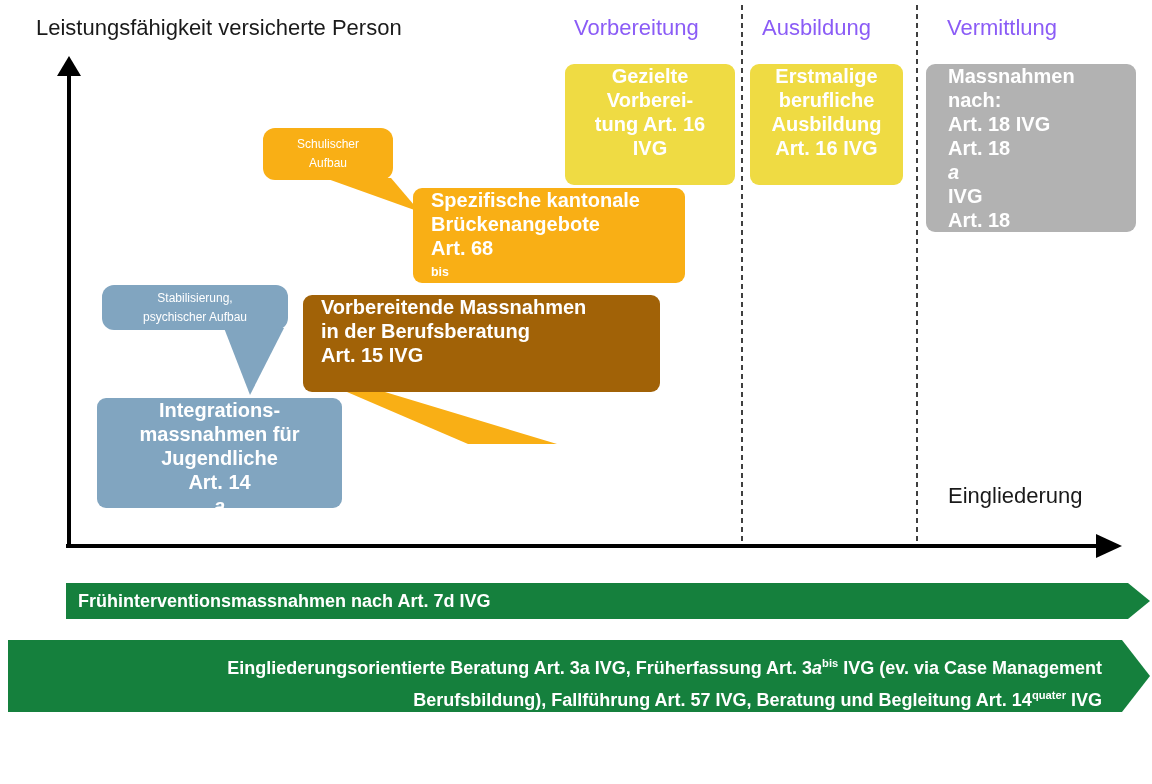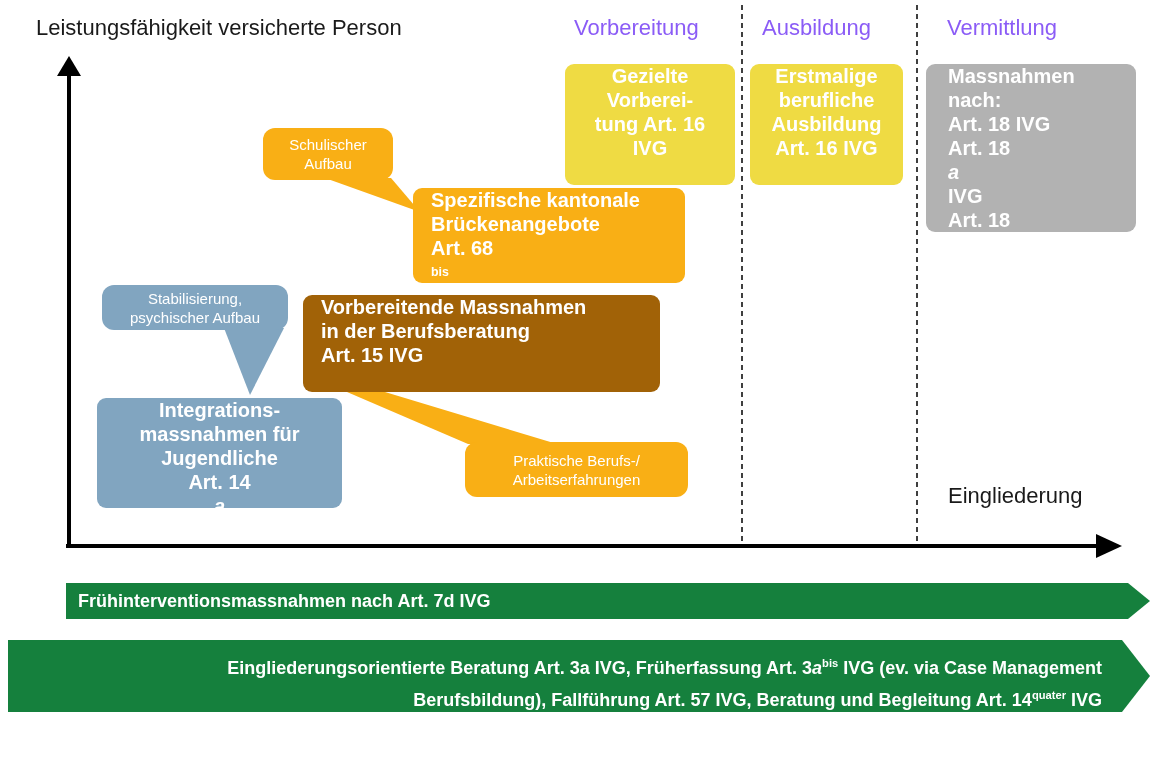--- a/index.html
+++ b/index.html
@@ -20,21 +20,21 @@
   
   .box{position:absolute;border-radius:9px;color:#fff;font-weight:bold;
     font-size:20px;line-height:24px;display:flex;flex-direction:column;justify-content:space-between;z-index:3;}
   .box.center{align-items:center;text-align:center;}
   .box.left{align-items:flex-start;text-align:left;}
   .yellow{background:#efdb43;}
   .orange{background:#f9af15;}
   .dkorange{background:#a16207;}
   .blue{background:#81a5c0;}
   .graybox{background:#b2b2b2;}
-  .callout{position:absolute;border-radius:12px;color:#fff;font-size:15px;line-height:19px;
+  .callout{position:absolute;border-radius:12px;color:#fff;font-size:12px;line-height:19px;
     display:flex;flex-direction:column;justify-content:center;align-items:center;text-align:center;z-index:3;}
   .tails{position:absolute;left:0;top:0;width:1152px;height:784px;z-index:2;pointer-events:none;}
   sup{font-size:0.62em;}
   .endlabel{position:absolute;left:948px;top:483px;font-size:22px;color:#1a1a1a;white-space:nowrap;}
   .ylabel{position:absolute;left:36px;top:15px;font-size:22px;color:#1a1a1a;white-space:nowrap;}
   
   .banner{position:absolute;background:#15803d;color:#fff;font-weight:bold;font-size:18px;}
   .banner1{left:66px;top:583px;width:1084px;height:36px;line-height:36px;padding-left:12px;box-sizing:border-box;
     clip-path:polygon(0 0,calc(100% - 22px) 0,100% 50%,calc(100% - 22px) 100%,0 100%);}
   .banner2{left:8px;top:640px;width:1142px;height:72px;line-height:27px;padding:10px 48px 0 14px;box-sizing:border-box;
@@ -73,20 +73,19 @@
   <div class="box orange left" style="left:413px;top:188px;width:272px;height:95px;padding-left:18px;box-sizing:border-box;">Spezifische kantonale<br>Brückenangebote<br>Art. 68<sup>bis</sup> IVG</div>
 
   <div class="box dkorange left" style="left:303px;top:295px;width:357px;height:97px;padding-left:18px;box-sizing:border-box;">Vorbereitende Massnahmen<br>in der Berufsberatung<br>Art. 15 IVG</div>
 
   <div class="box blue center" style="left:97px;top:398px;width:245px;height:110px;">Integrations-<br>massnahmen für<br>Jugendliche<br>Art. 14<i>a</i> IVG</div>
 
   <div class="callout orange" style="left:263px;top:128px;width:130px;height:52px;">Schulischer<br>Aufbau</div>
 
   <div class="callout blue" style="left:102px;top:285px;width:186px;height:45px;">Stabilisierung,<br>psychischer Aufbau</div>
 
-  <div class="callout orange" style="left:465px;top:442px;width:223px;height:55px;">Praktische Berufs-/<br>Arbeitserfahrungen</div>
 
   <div class="endlabel">Eingliederung</div>
 
   <div class="banner banner1">Frühinterventionsmassnahmen nach Art. 7d IVG</div>
   <div class="banner banner2">Eingliederungsorientierte Beratung Art. 3a IVG, Früherfassung Art. 3<i>a</i><sup>bis</sup> IVG (ev. via Case Management<br>Berufsbildung), Fallführung Art. 57 IVG, Beratung und Begleitung Art. 14<sup>quater</sup> IVG</div>
 
 </div>
 
 </body></html>

